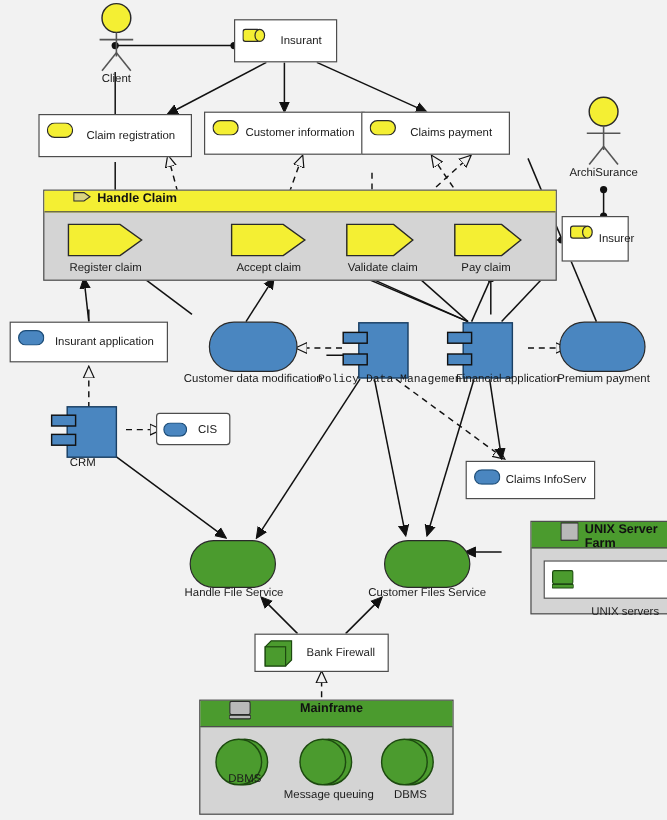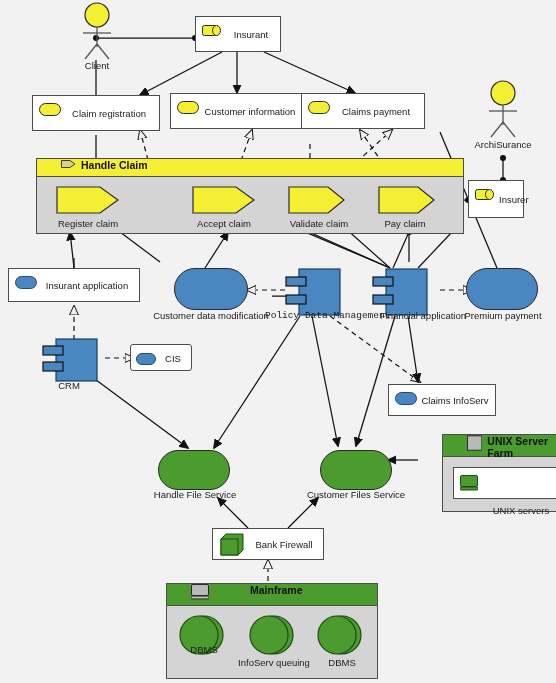--- a/index.html
+++ b/index.html
@@ -337,21 +337,21 @@
       </svg>
     </div>
     <div class="extlbl" style="left:8px;top:60px;width:58px;">DBMS</div>
 
     <div style="position:absolute;left:82px;top:30px;width:48px;height:42px;">
       <svg width="48" height="42" viewBox="0 0 48 42">
         <circle cx="25" cy="21" r="19" fill="#4b9b2e" stroke="#1d4a10" stroke-width="1.2"></circle>
         <circle cx="20" cy="21" r="19" fill="#4b9b2e" stroke="#1d4a10" stroke-width="1.2"></circle>
       </svg>
     </div>
-    <div class="extlbl" style="left:62px;top:73px;width:90px;">InfoServ queuing</div>
+    <div class="extlbl" style="left:62px;top:73px;width:90px;">Message queuing</div>
 
     <div style="position:absolute;left:150px;top:30px;width:48px;height:42px;">
       <svg width="48" height="42" viewBox="0 0 48 42">
         <circle cx="25" cy="21" r="19" fill="#4b9b2e" stroke="#1d4a10" stroke-width="1.2"></circle>
         <circle cx="20" cy="21" r="19" fill="#4b9b2e" stroke="#1d4a10" stroke-width="1.2"></circle>
       </svg>
     </div>
     <div class="extlbl" style="left:148px;top:73px;width:54px;">DBMS</div>
   </div>
 

